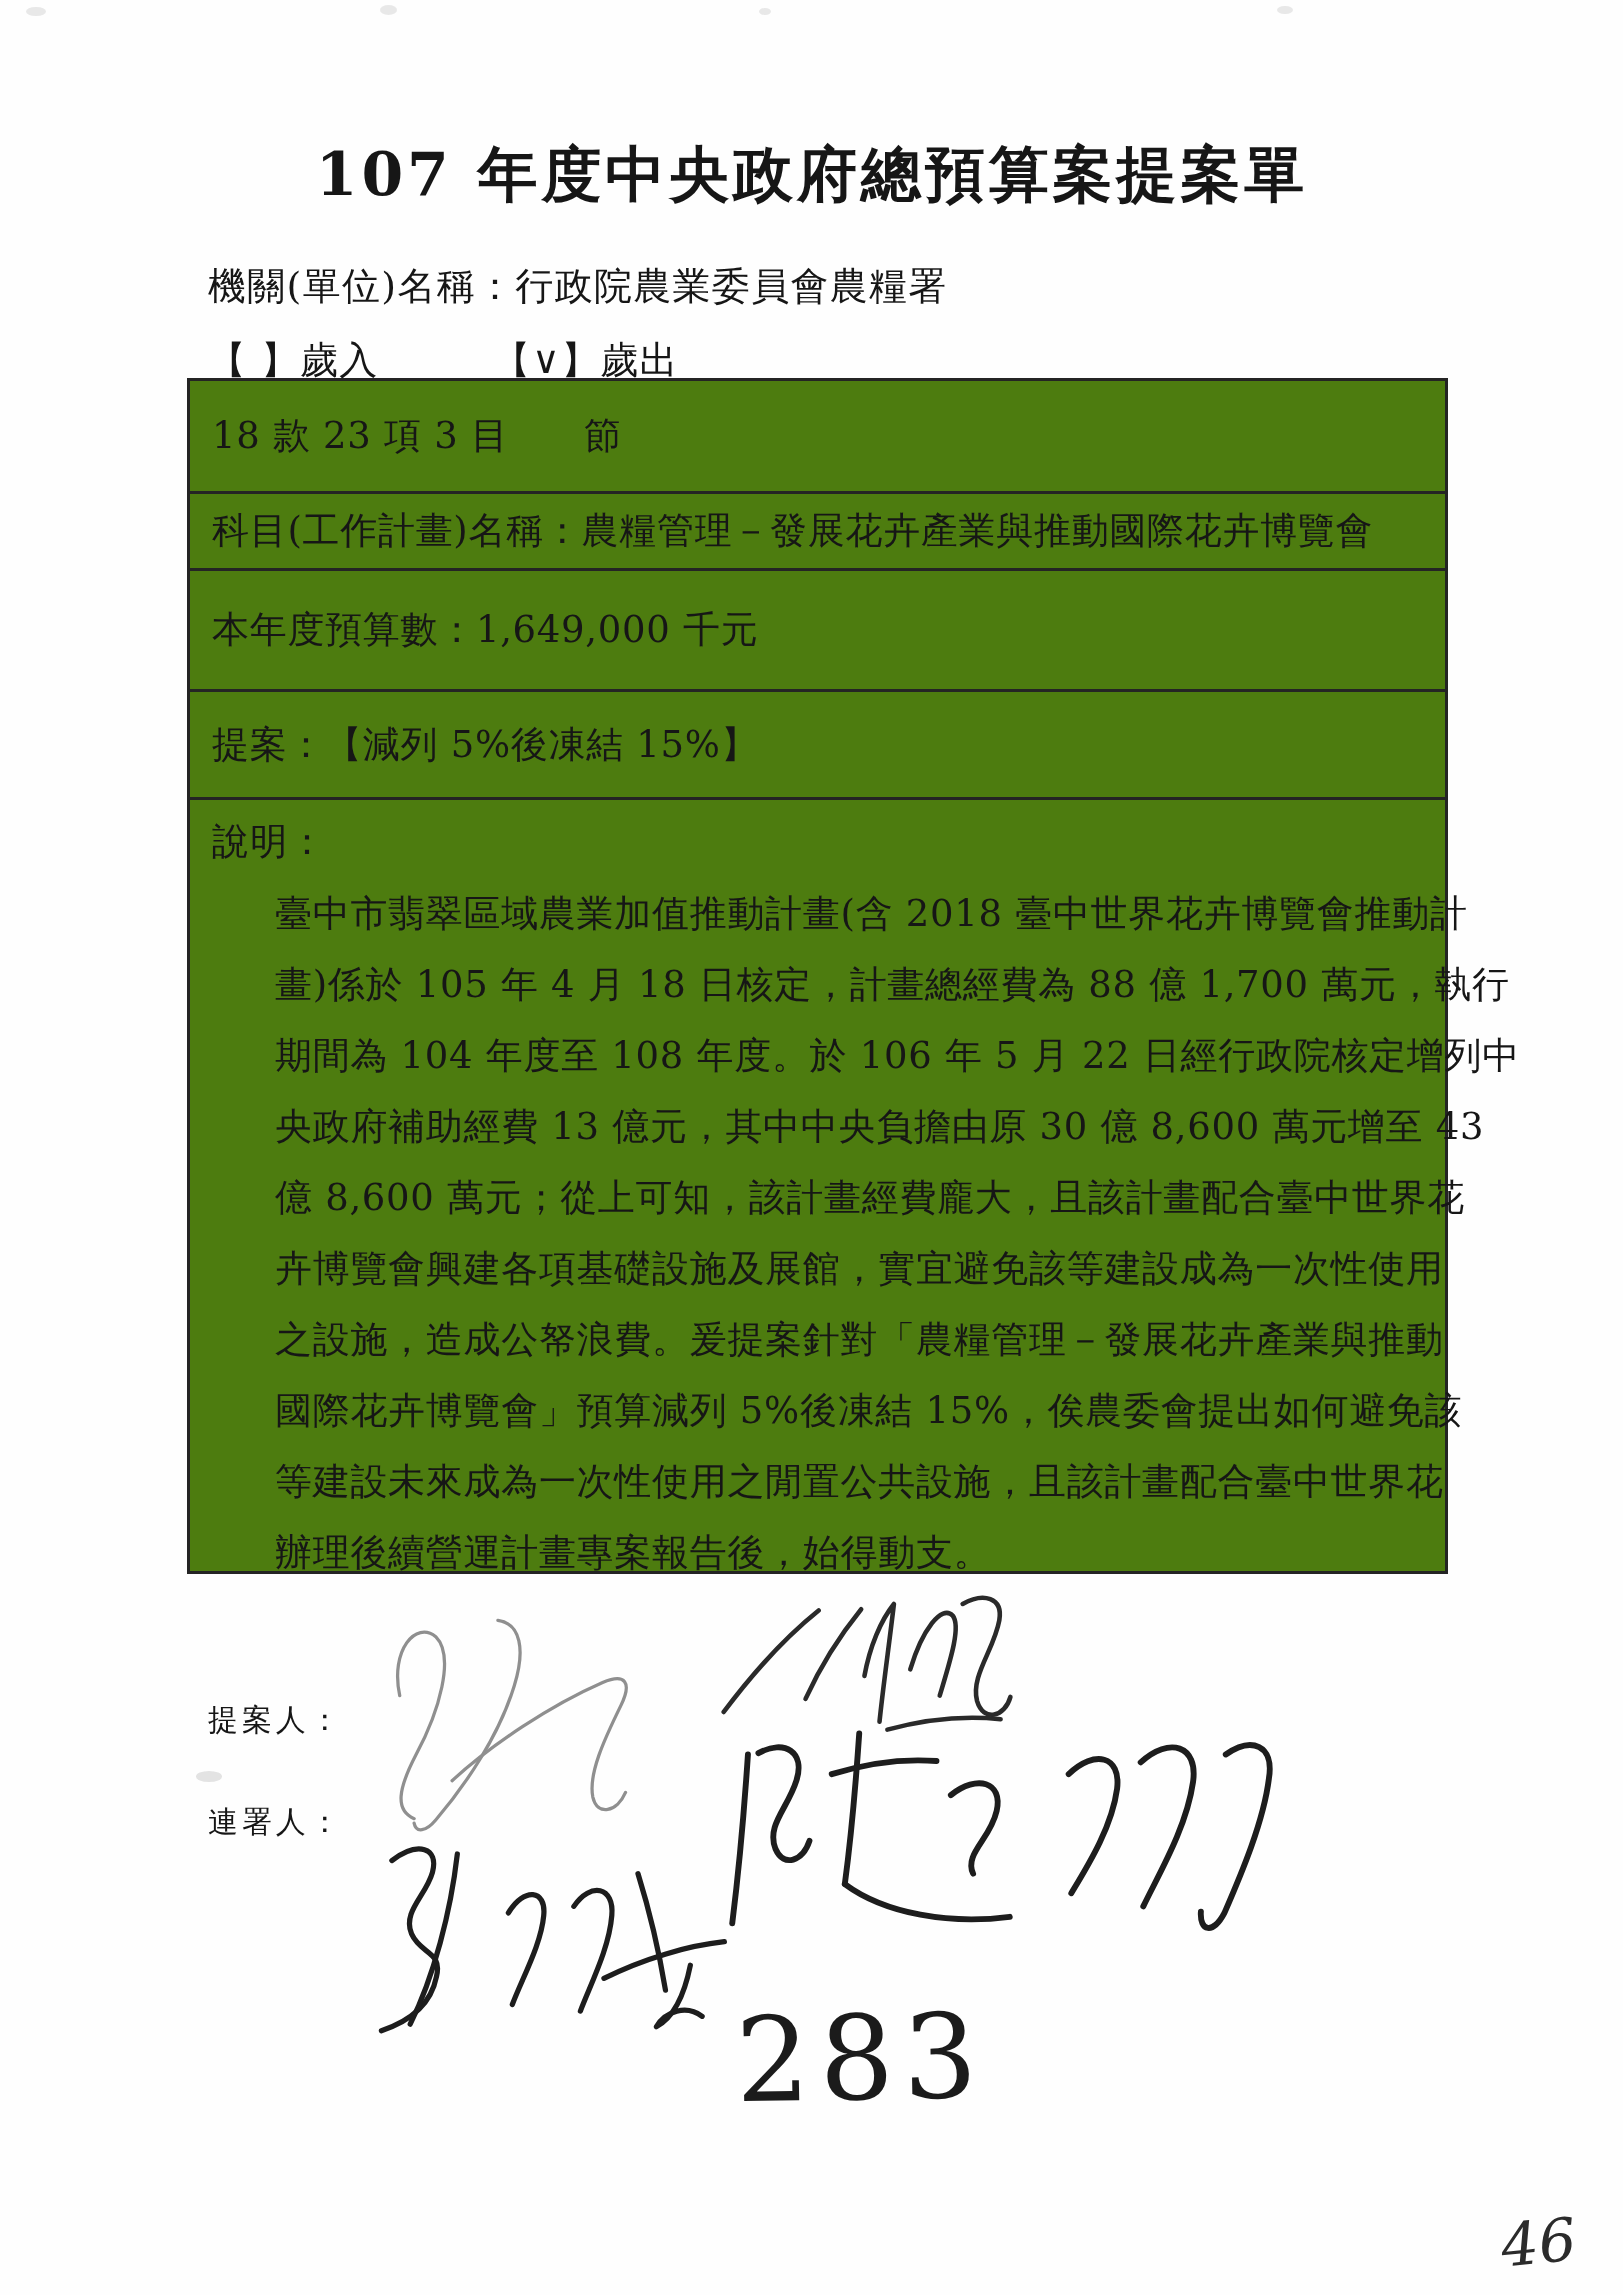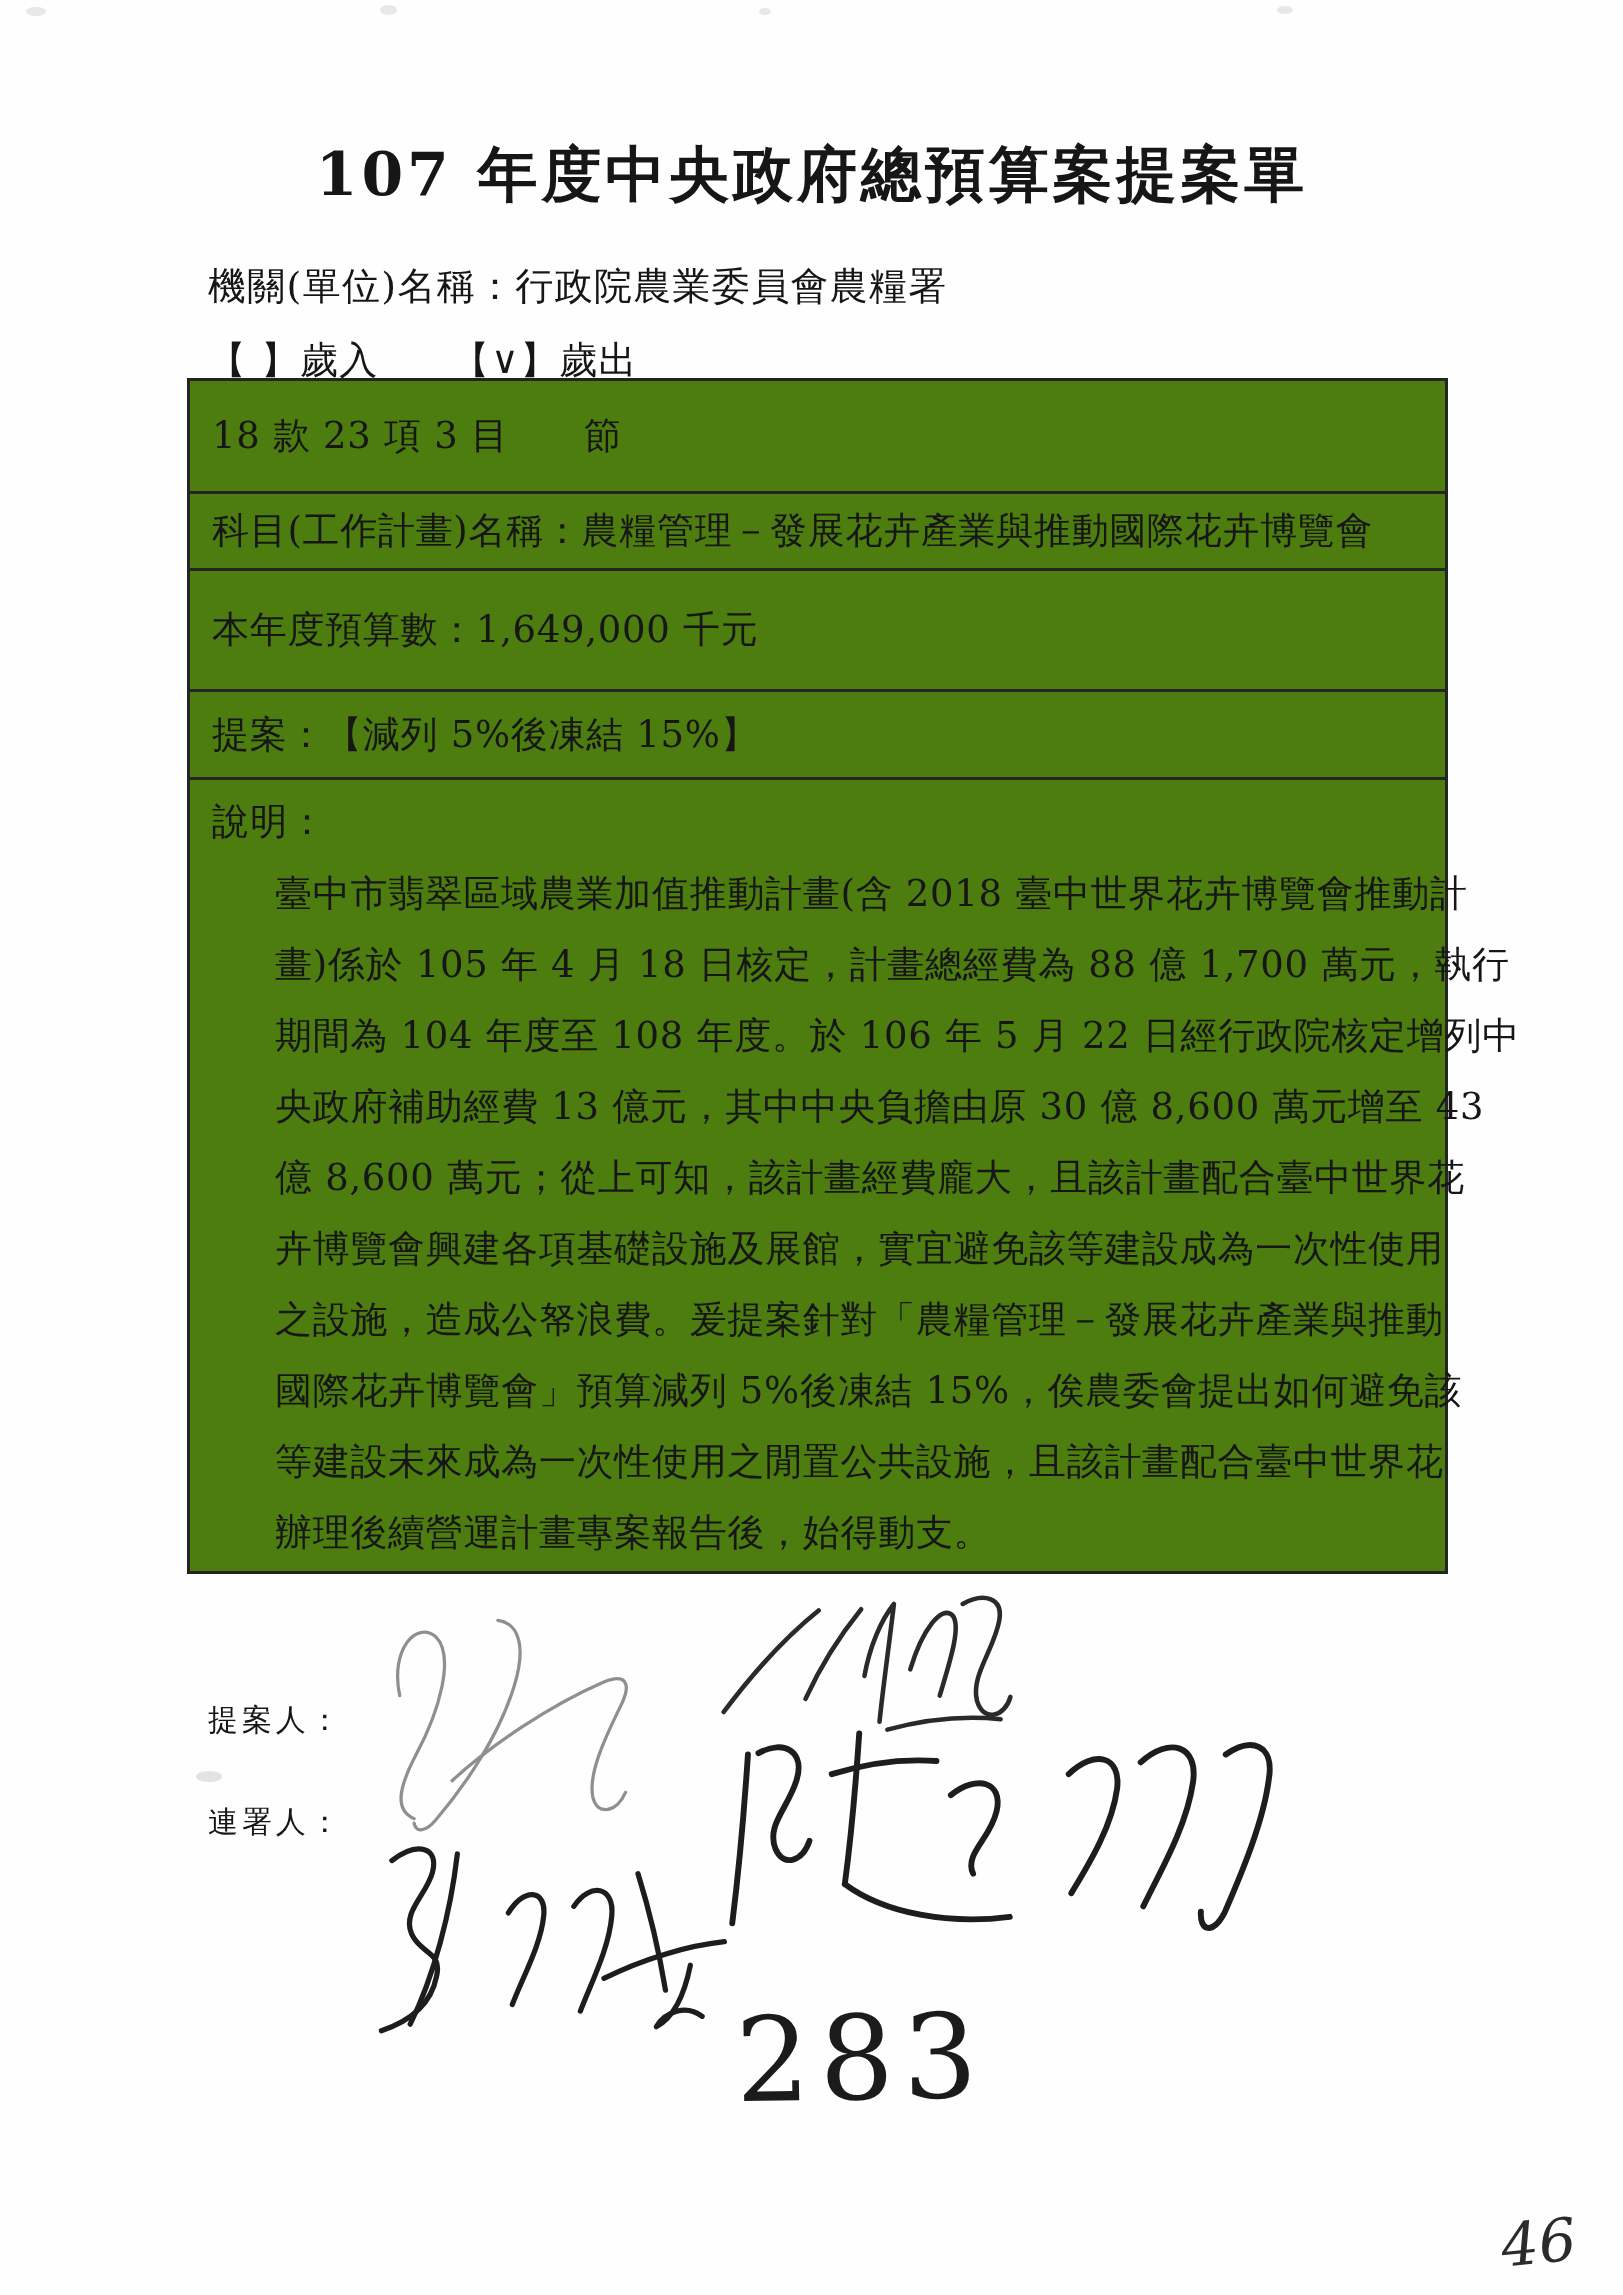--- a/index.html
+++ b/index.html
@@ -7,34 +7,34 @@
   .page {
     position:relative; width:1624px; height:2295px; background:#fefefe;
     font-family:"DejaVu Serif","Liberation Serif",serif; color:#161616; overflow:hidden;padding-left:16px;
   }
   .doc-title {
     position:absolute; top:135px; left:0; width:100%; text-align:center;
     font-size:60px; font-weight:700; letter-spacing:3.9px;
   }
   .agency-line { position:absolute; left:208px; top:261px; font-size:38px; letter-spacing:1.3px; }
   .type-row { position:absolute; left:208px; top:335px; font-size:38px; letter-spacing:1.3px; }
-  .type-row .expenditure { margin-left:73px; }
+  .type-row .expenditure { margin-left:114px; }
 
   .btable {
     position:absolute; left:187px; top:378px; width:1261px; height:1196px;
     border:3.3px solid #242424; background:#4d7c0f;
   }
   .trow {
     border-bottom:3.3px solid #242424; display:flex; align-items:center;
     padding-left:22px; font-size:37px; letter-spacing:0.7px;
   }
   .trow.r1 { height:113px; }
   .trow.r2 { height:77px;text-align:right; }
   .trow.r3 { height:121px; }
-  .trow.r4 { height:88px; }
+  .trow.r4 { height:108px; }
   .r5 { padding:17px 22px 0 22px; font-size:37px; }
   .r5 .desc-label { margin-bottom:10.5px; letter-spacing:1.3px; }
   .desc { margin-left:63px; }
   .desc .dline { line-height:71px; white-space:nowrap; letter-spacing:0.7px; }
 
   .sig-label { position:absolute; left:208px; font-size:30px; letter-spacing:3.9px; }
   .sig-label.proposer { top:1700px; }
   .sig-label.cosigner { top:1802px; }
 
   .sigs { position:absolute; left:295px; top:1558px; }

